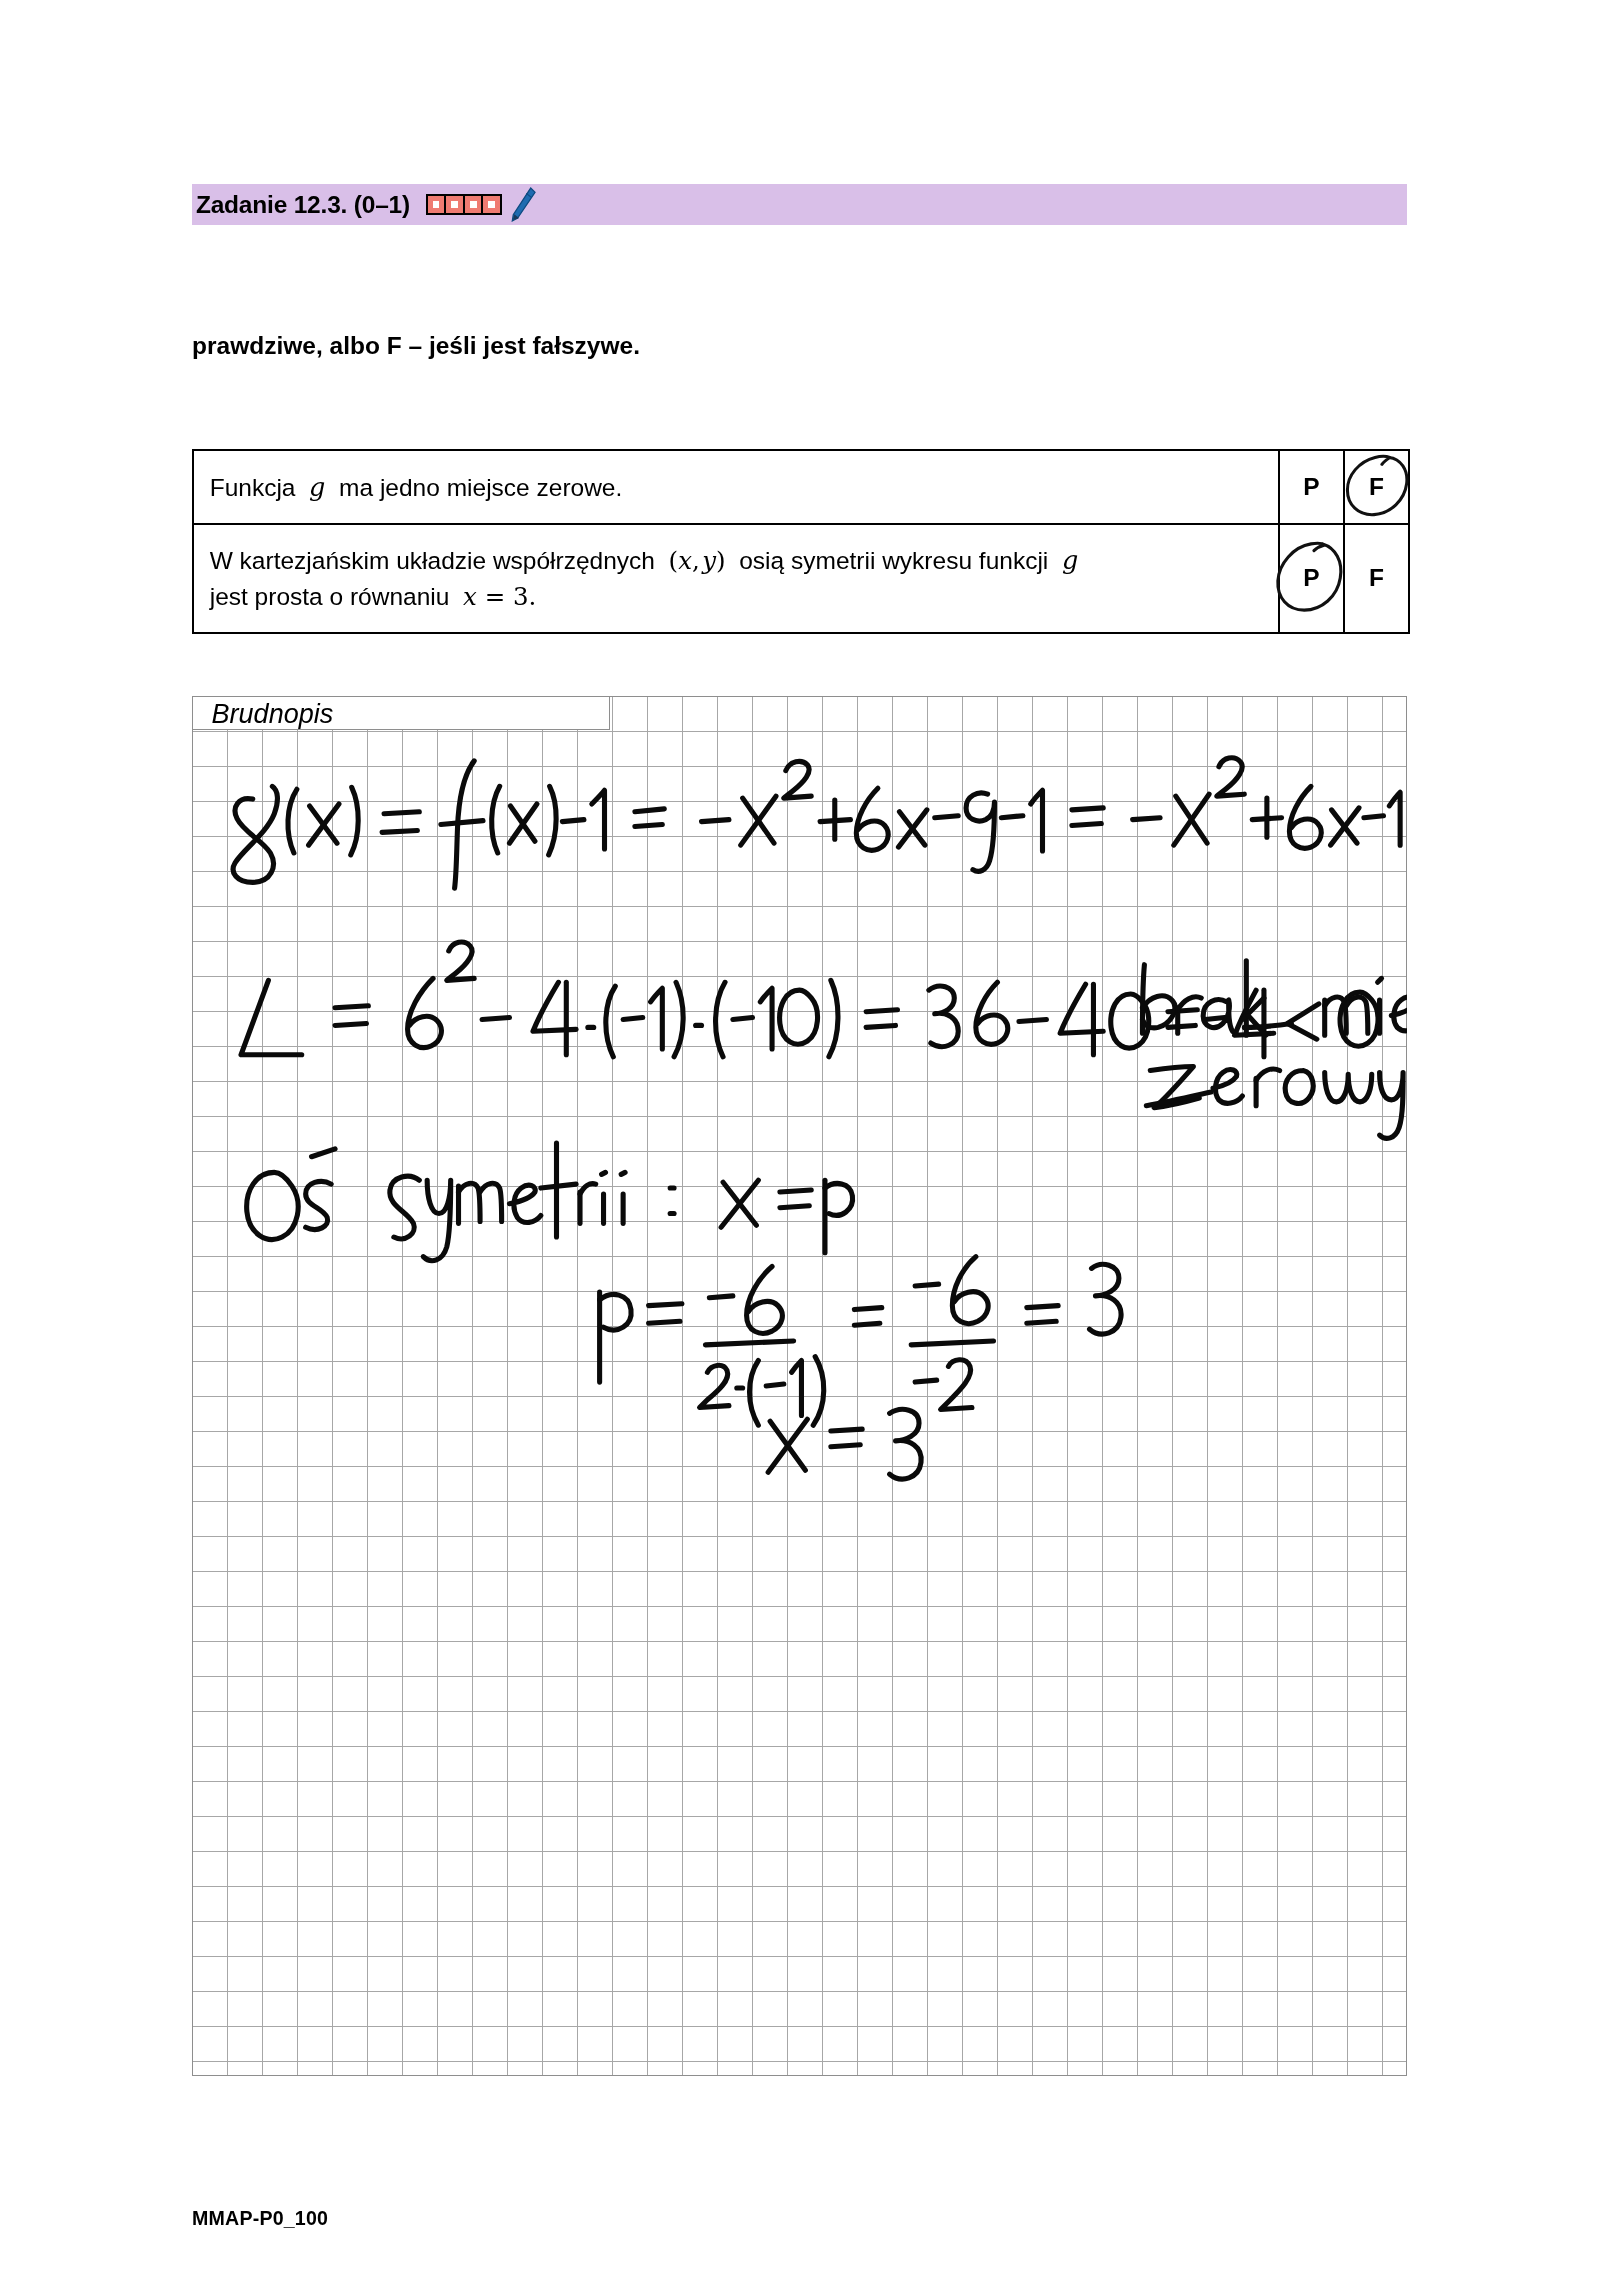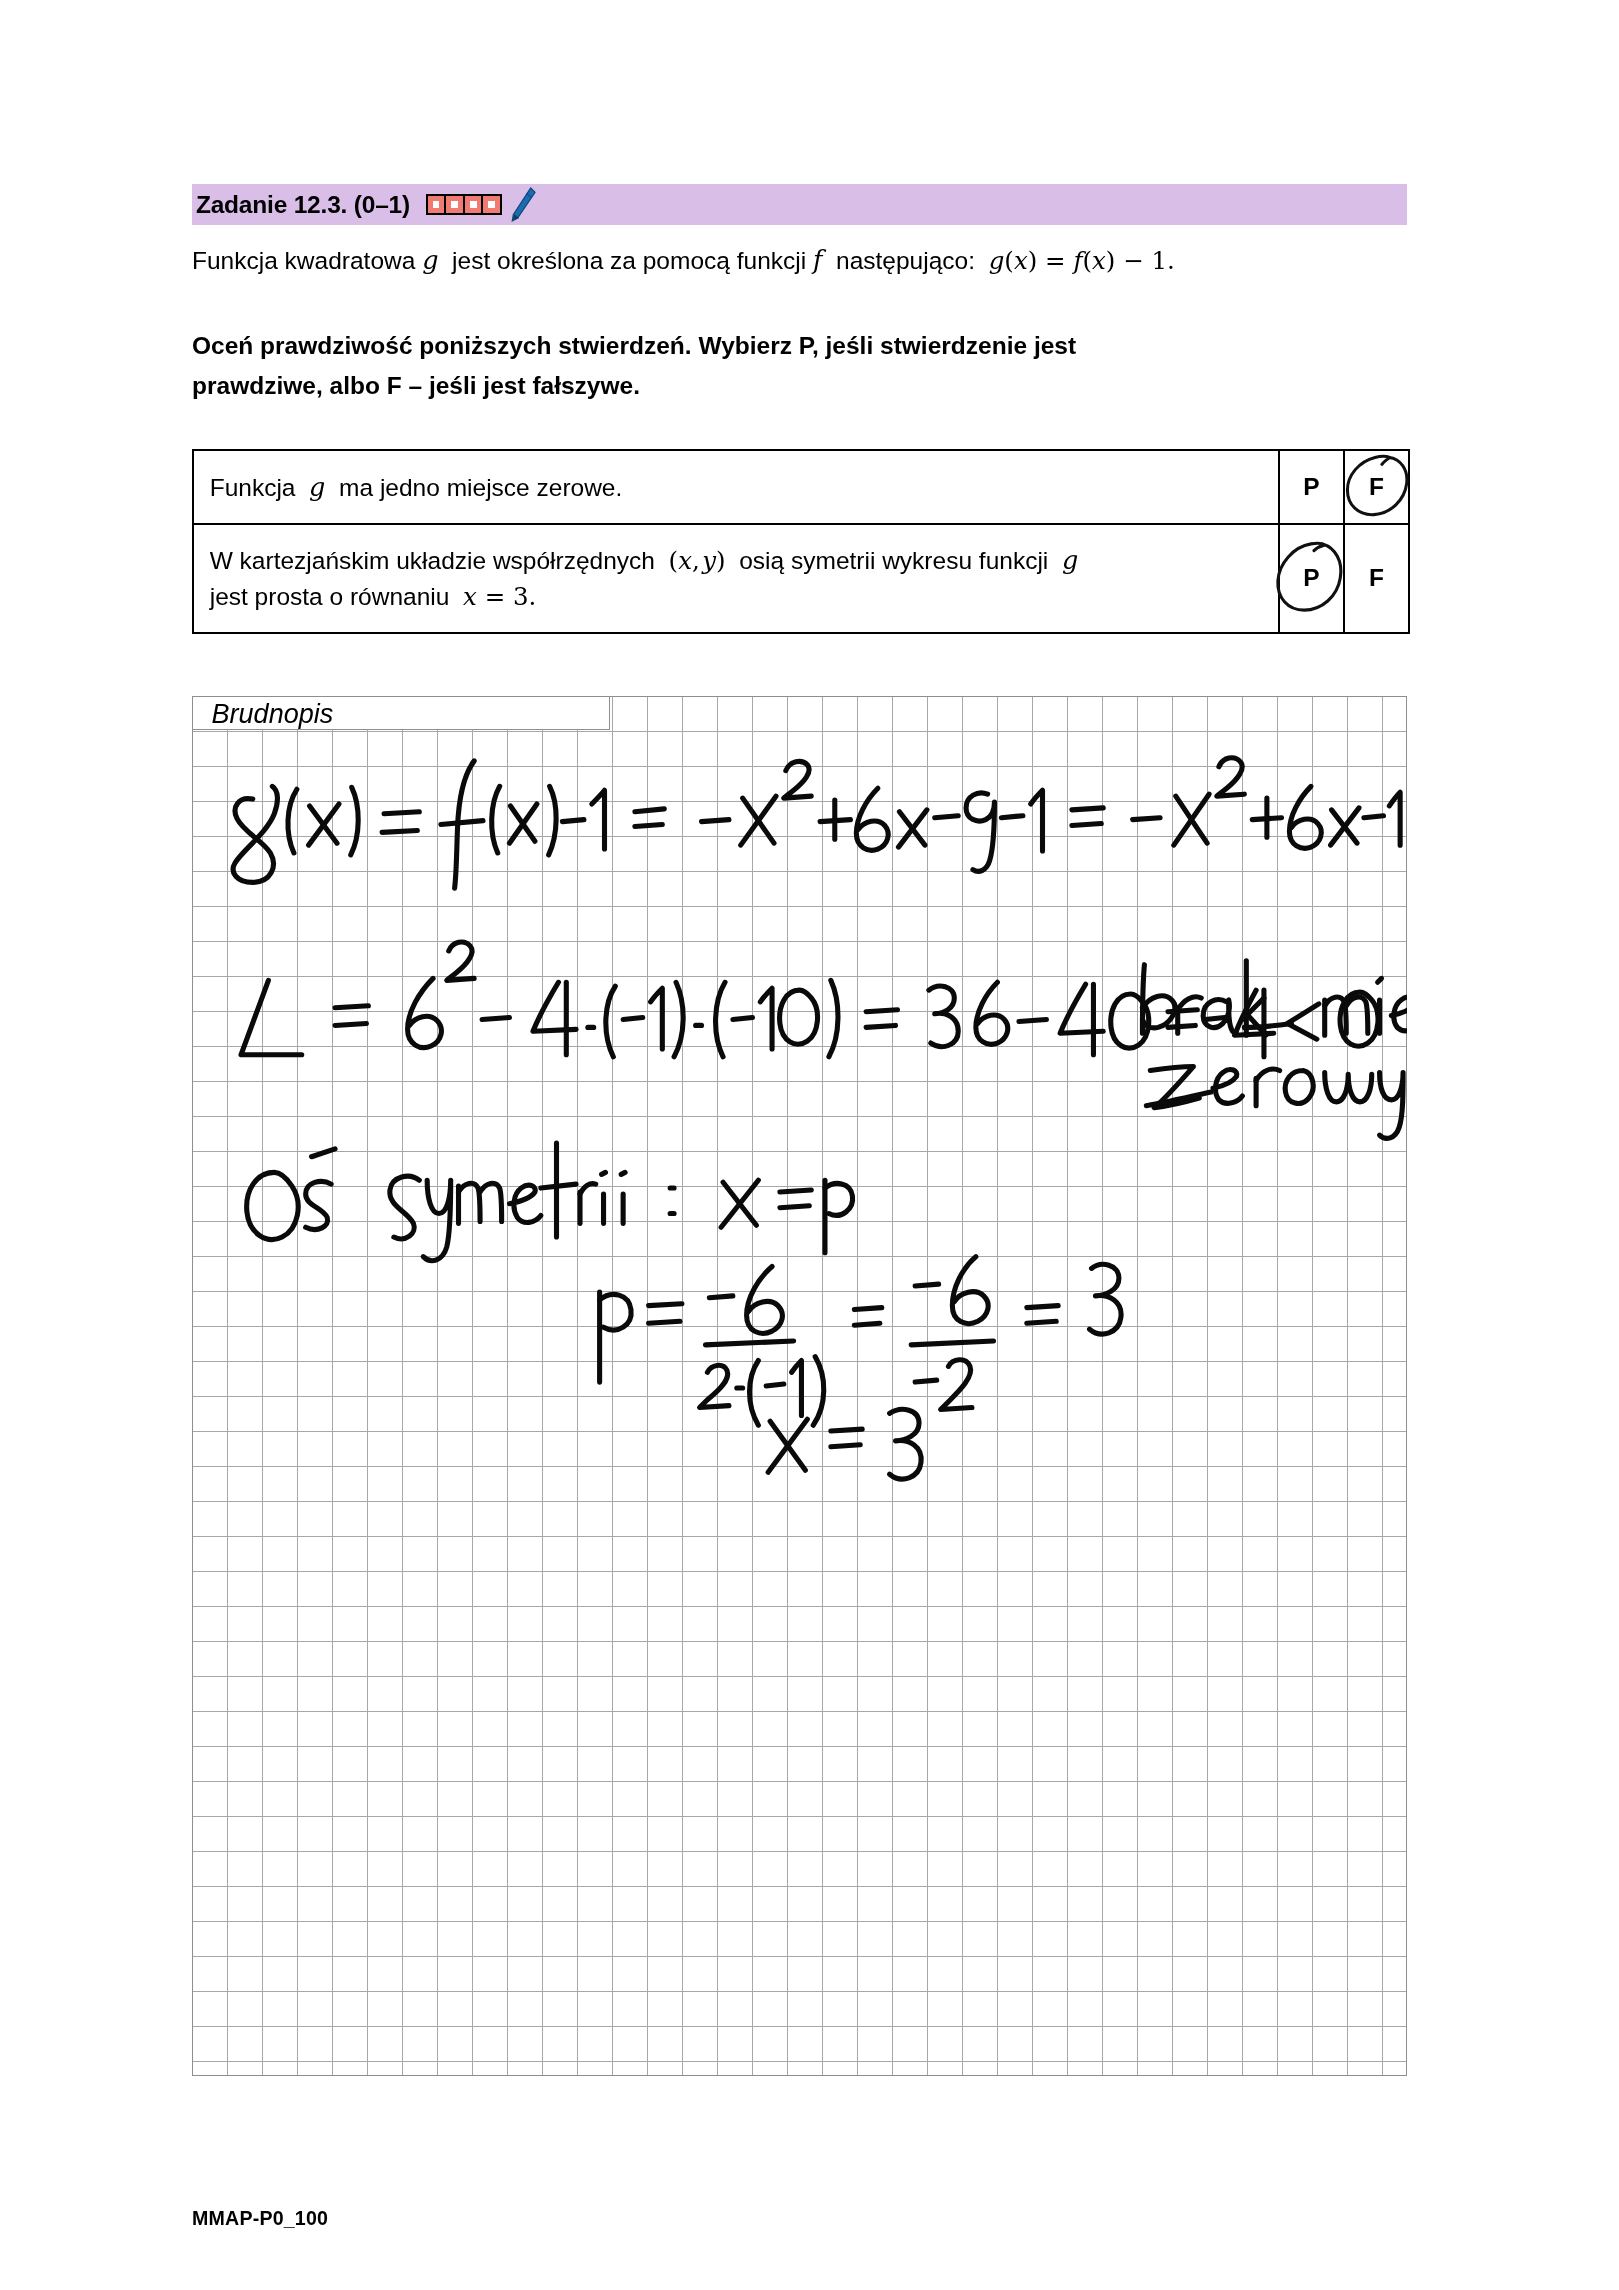--- a/index.html
+++ b/index.html
@@ -130,31 +130,22 @@
           <i></i>
         </span>
       <svg class="pen-icon" width="29" height="35" viewBox="0 0 30 36">
         <path d="M24.5 1 L29 5.5 L11 32 L5.5 35 L6.5 28.5 Z" fill="#1f6bb0" stroke="#0d4a80" stroke-width="1.3"></path>
         <path d="M7.6 28.2 L12.4 32 L10.2 33 L6.2 33.8 Z" fill="#173a5e"></path>
         <path d="M20 6.5 L24.8 10.4" stroke="#0d4a80" stroke-width="1.2"></path>
       </svg>
     </span>
   </div>
 
-  <div class="para" id="intro">
-    <span>Funkcja kwadratowa</span>
-    <span class="mvar">g</span>&nbsp;
-    <span>jest określona za pomocą funkcji</span>
-    <span class="mvar">f</span>&nbsp;
-    <span>następująco:</span>&nbsp;
-    <span class="mrm"><i style="font-family:'DejaVu Serif',serif;">g</i>(<i style="font-family:'DejaVu Serif',serif;">x</i>) = <i style="font-family:'DejaVu Serif',serif;">f</i>(<i style="font-family:'DejaVu Serif',serif;">x</i>) − 1.</span>
-  </div>
 
   <div class="bold-instr">
-    <div>Oceń prawdziwość poniższych stwierdzeń. Wybierz P, jeśli stwierdzenie jest</div>
     <div>prawdziwe, albo F – jeśli jest fałszywe.</div>
   </div>
 
   <table class="pf-table">
     <tbody>
         <tr class="r1">
       <td class="pf-stmt">
         <span>Funkcja</span>&nbsp;
         <span class="mvar">g</span>&nbsp;
         <span>ma jedno miejsce zerowe.</span>

